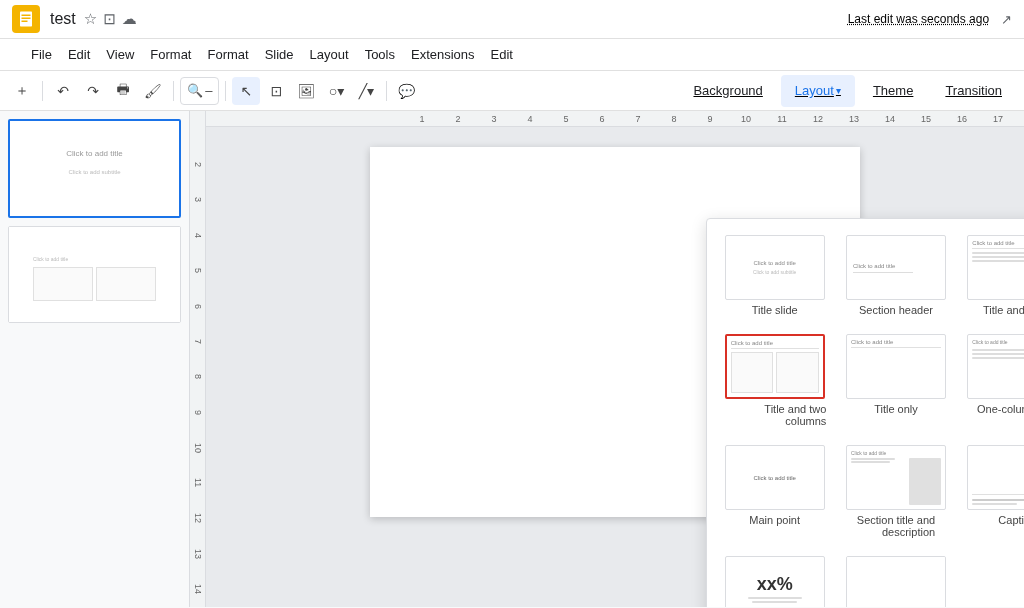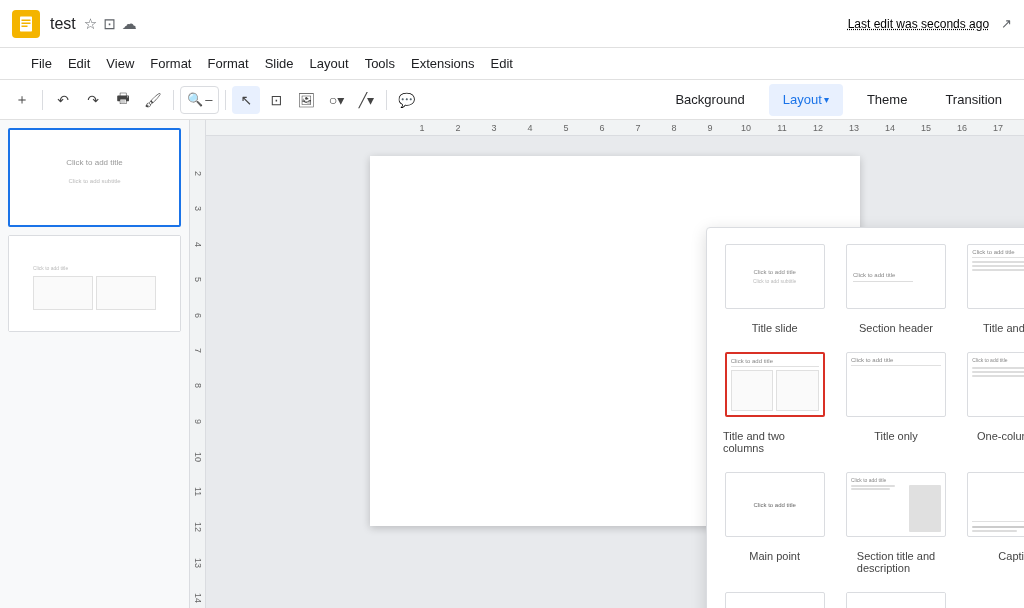--- a/index.html
+++ b/index.html
@@ -1,20 +1,20 @@
 <!DOCTYPE html>
 <html><head>
   <meta charset="utf-8">
   <style>
     * { box-sizing: border-box; margin: 0; padding: 0; }
     body { font-family: Arial, sans-serif; font-size: 13px; background: #f8f9fa; overflow: hidden; width: 1024px; height: 608px; }
 
     
     .title-bar {
-      display: flex; align-items: center; height: 48px; padding: 0 12px; background: #fff; border-bottom: 1px solid #e0e0e0;
+      display: flex; align-items: center; height: 39px; padding: 0 12px; background: #fff; border-bottom: 1px solid #e0e0e0;
     }
     .app-icon { width: 28px; height: 28px; background: #f4b400; border-radius: 4px; display: flex; align-items: center; justify-content: center; margin-right: 10px; flex-shrink: 0; }
     .app-icon svg { width: 18px; height: 18px; }
     .doc-title { font-size: 16px; color: #202124; margin-right: 8px; }
     .title-icons { display: flex; gap: 6px; align-items: center; color: #5f6368; }
     .title-icons span { cursor: pointer; font-size: 15px; }
     .last-edit { margin-left: auto; color: #000000; font-size: 12px; text-decoration: underline dotted; }
     .trend-icon { margin-left: 12px; color: #5f6368; }
 
     
@@ -57,21 +57,21 @@
 
     
     .layout-panel {
       position: absolute; top: 107px; left: 500px; background: #fff; border: 1px solid #dadce0; border-radius: 4px;
       box-shadow: 0 4px 16px rgba(0,0,0,0.15); z-index: 100; padding: 12px; width: 380px;
     }
     .layout-grid { display: grid; grid-template-columns: repeat(3, 1fr); gap: 10px; }
     .layout-item { display: flex; flex-direction: column; align-items: center; cursor: pointer; border-radius: 4px; padding: 4px; }
     .layout-thumb { width: 100px; height: 65px; border: 1px solid #dadce0; border-radius: 2px; background: #fff; position: relative; overflow: hidden; display: flex; flex-direction: column; }
     .layout-thumb.selected { border: 2px solid #d93025; }
-    .layout-label { font-size: 11px; color: #444; margin-top: 13px; text-align: left; }
+    .layout-label { font-size: 11px; color: #444; margin-top: 4px; text-align: right; }
   </style>
 </head>
 <body>
 
 <div class="title-bar">
   <div class="app-icon">
     <svg viewBox="0 0 24 24" fill="white">
         <rect x="4" y="2" width="16" height="20" rx="1" fill="#fff"></rect>
         <rect x="6" y="6" width="12" height="2" fill="#f4b400"></rect>
         <rect x="6" y="10" width="12" height="2" fill="#f4b400"></rect>
@@ -115,21 +115,21 @@
   </div>
   <div class="toolbar-sep"></div>
   <button class="toolbar-btn" style="background:#e8f0fe;">↖</button>
   <button class="toolbar-btn">⊡</button>
   <button class="toolbar-btn">🖼</button>
   <button class="toolbar-btn">○▾</button>
   <button class="toolbar-btn">╱▾</button>
   <div class="toolbar-sep"></div>
   <button class="toolbar-btn">💬</button>
 
-  <div style="margin-left: auto; display: flex; align-items: center; gap: 10px;">
+  <div style="margin-left: auto; display: flex; align-items: center; gap: 4px; text-decoration: underline;">
     <button class="lt-btn">Background</button>
     <button class="lt-btn dropdown">
       <span>Layout</span>
       <span style="font-size:10px;">▾</span>
     </button>
     <button class="lt-btn">Theme</button>
     <button class="lt-btn">Transition</button>
   </div>
 </div>
 

